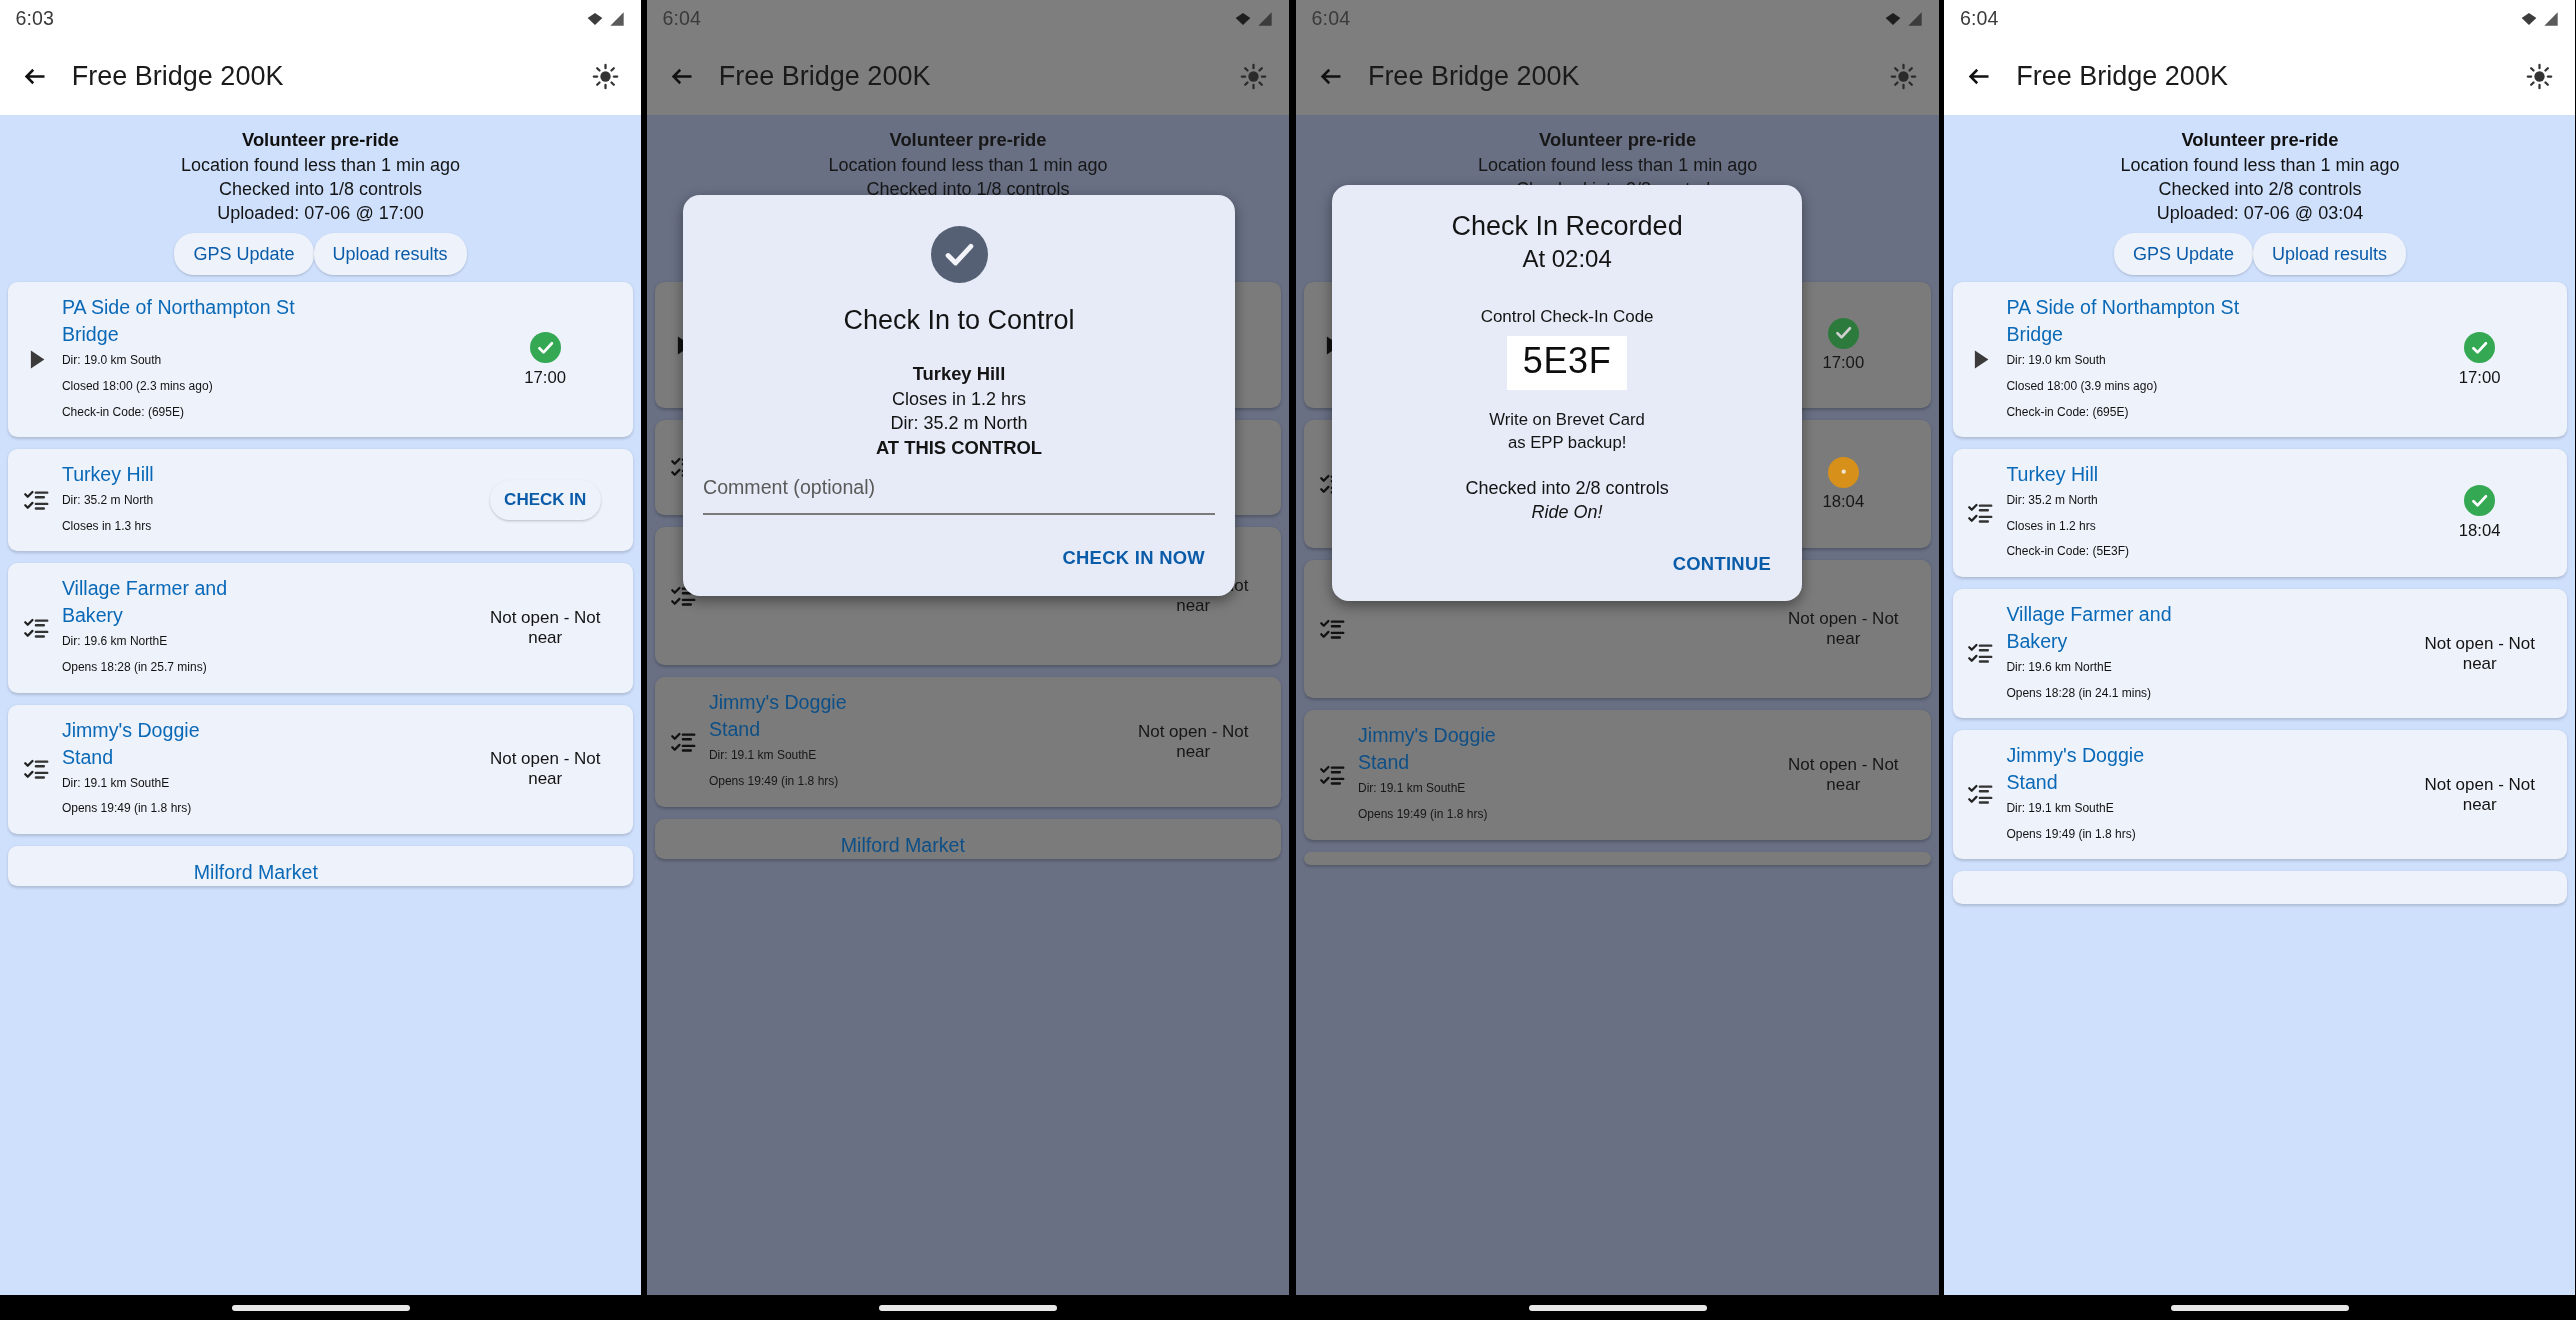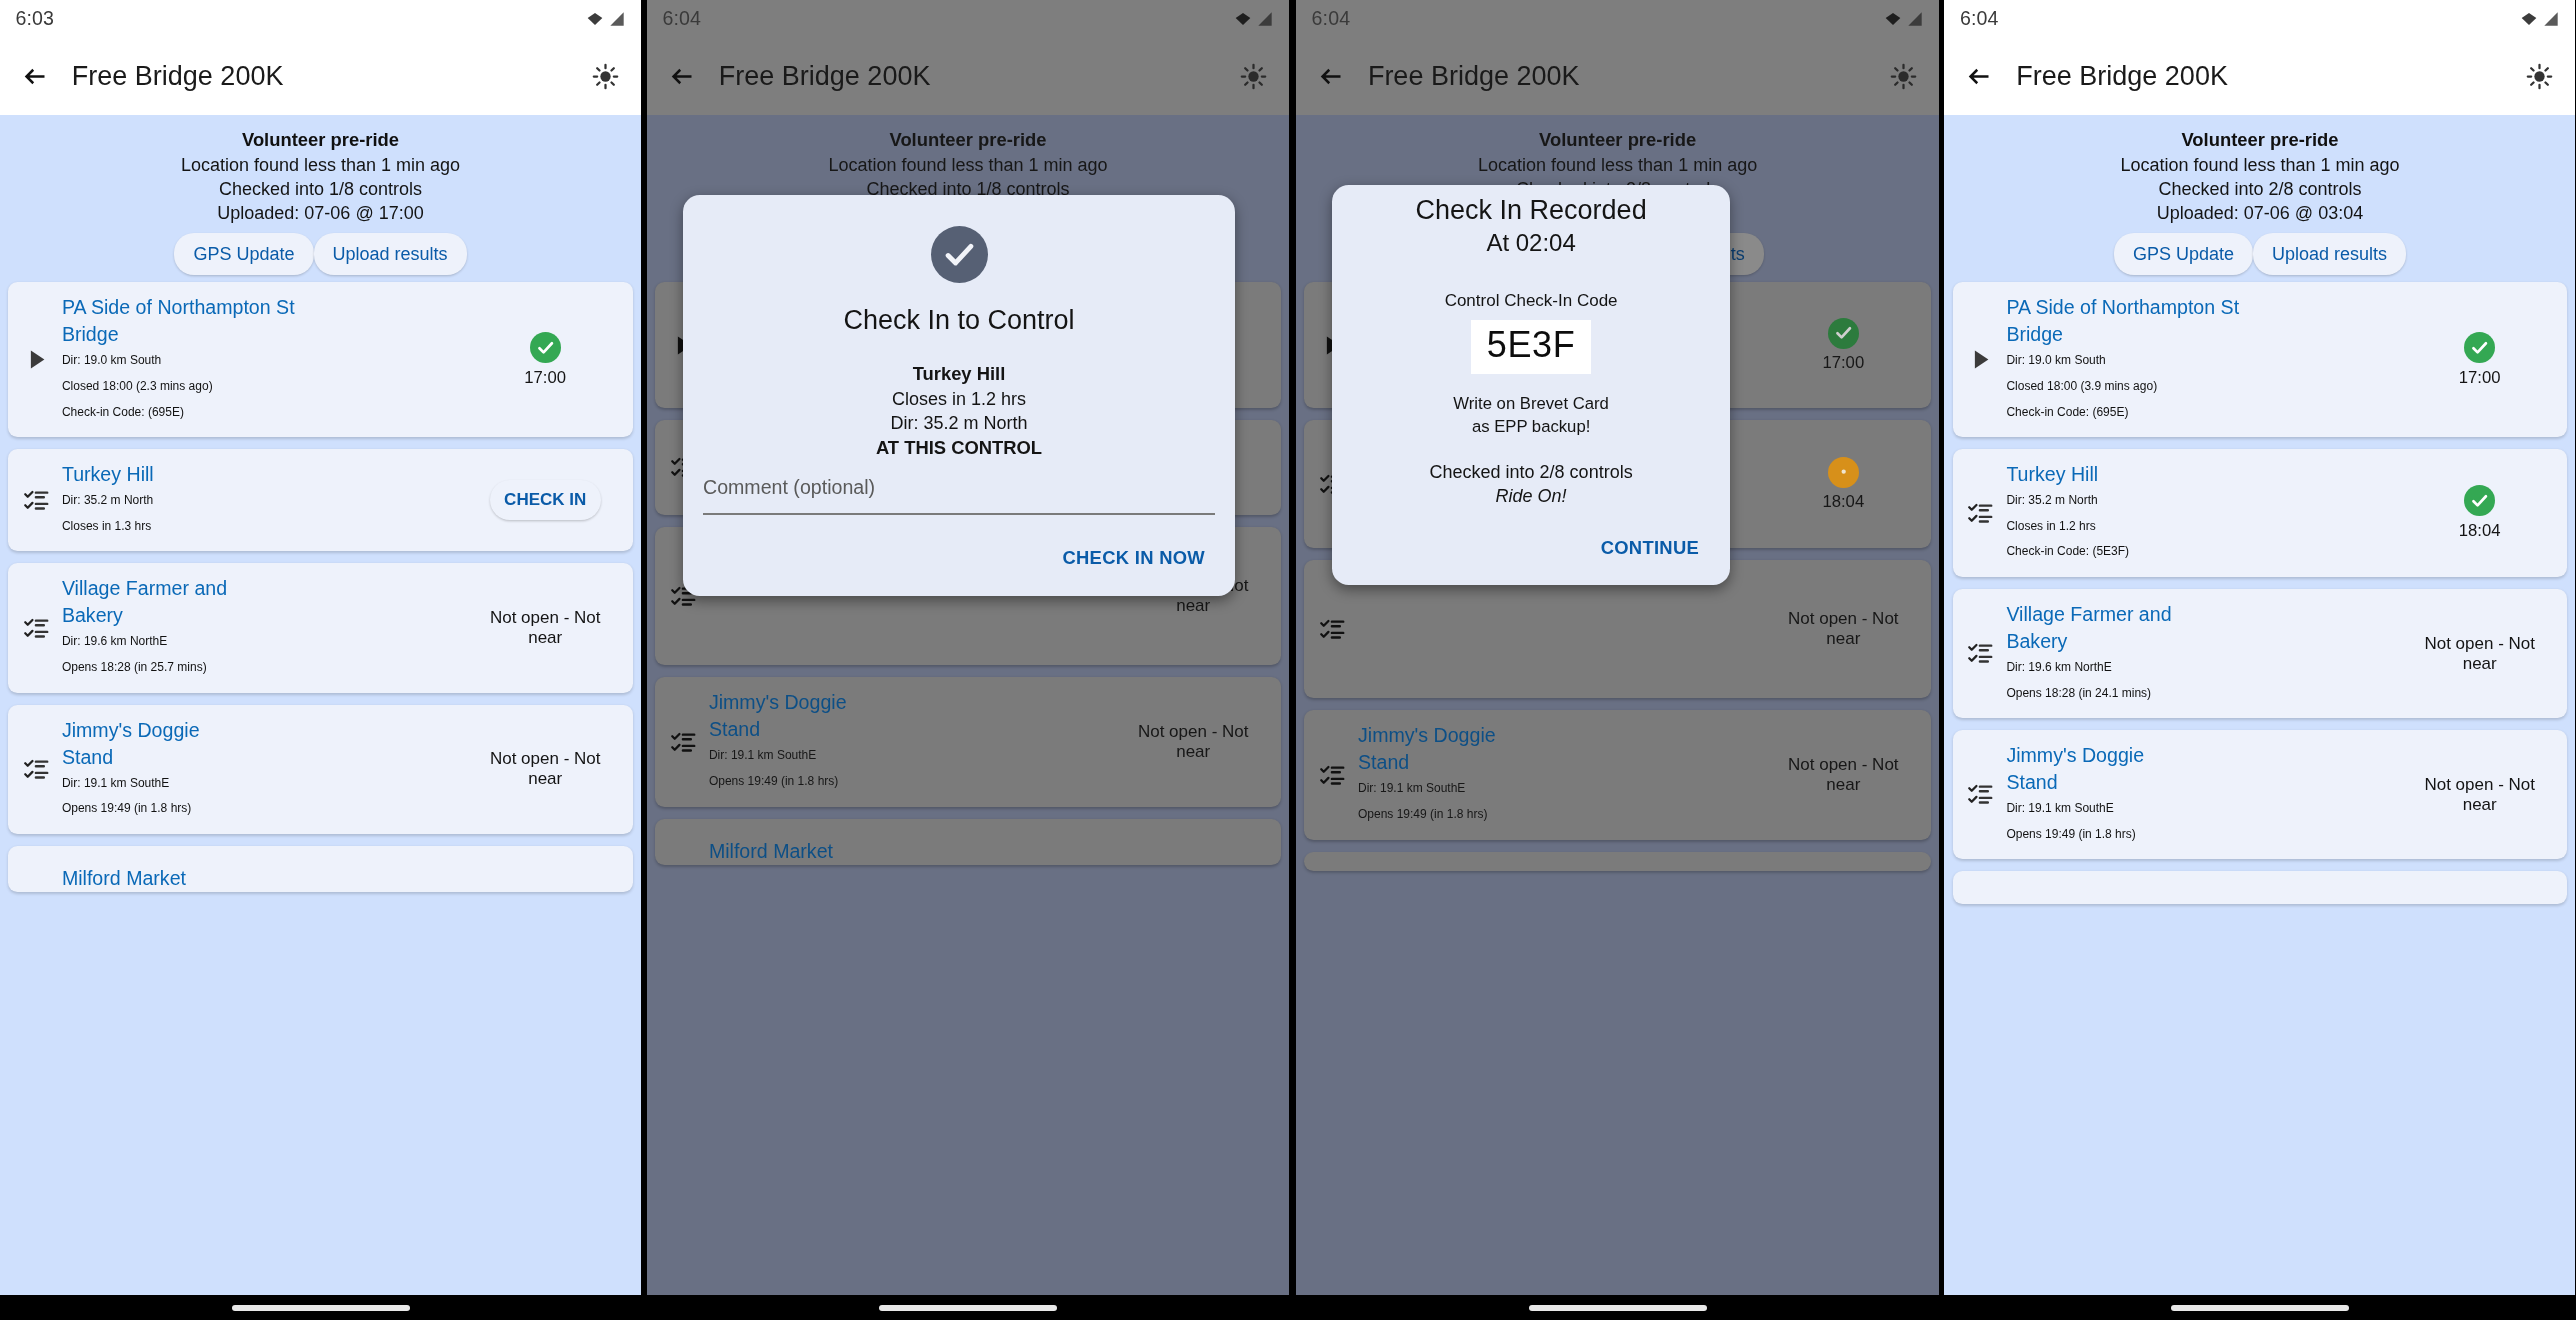--- a/index.html
+++ b/index.html
@@ -162,21 +162,21 @@
   .checkin-btn {
     background: #eef2fb;
     border-radius: 20px;
     padding: 10px 14.3px;
     font-size: 17px;
     font-weight: bold;
     color: #0a5ba8;
     box-shadow: 0 1.2px 2.4px rgba(0,0,0,.2);
     white-space: nowrap;
   }
-  .card.tail { padding-bottom: 0; padding-top: 19px; align-items:flex-start; min-height: 0;}
+  .card.tail { padding-bottom: 0; padding-top: 13px; align-items:flex-start; min-height: 0; text-align: right;}
 
   
   .navbar {
     height: 25px;
     background: #000;
     display: flex; align-items: center; justify-content: center;
   }
   .nav-pill {
     width: 178px; height: 6px; border-radius: 3.6px; background: #e8e8e8;
   }
@@ -603,21 +603,21 @@
           <div class="card-right">
             <div class="status-txt dim-text">Not open - Not near</div>
           </div>
         </div>
         <div class="card dim-card tail">
           <div class="card-ic"></div>
           <div class="card-mid"></div>
         </div>
       </div>
 
-      <div class="dialog" style="left:36px; top:70px; width:398px; padding:8px 0 26px 0;">
+      <div class="dialog" style="left:36px; top:70px; width:470px; padding:24px 0 26px 0;">
         <div class="dlg-title">Check In Recorded</div>
         <div class="dlg-sub">At 02:04</div>
         <div class="dlg-label" style="margin-top:31px">Control Check-In Code</div>
         <div class="code-box">
           <span>5E3F</span>
         </div>
         <div class="dlg-small" style="margin-top:19px">Write on Brevet Card</div>
         <div class="dlg-small">as EPP backup!</div>
         <div class="dlg-line" style="margin-top:21.4px">Checked into 2/8 controls</div>
         <div class="dlg-line dlg-italic">Ride On!</div>

